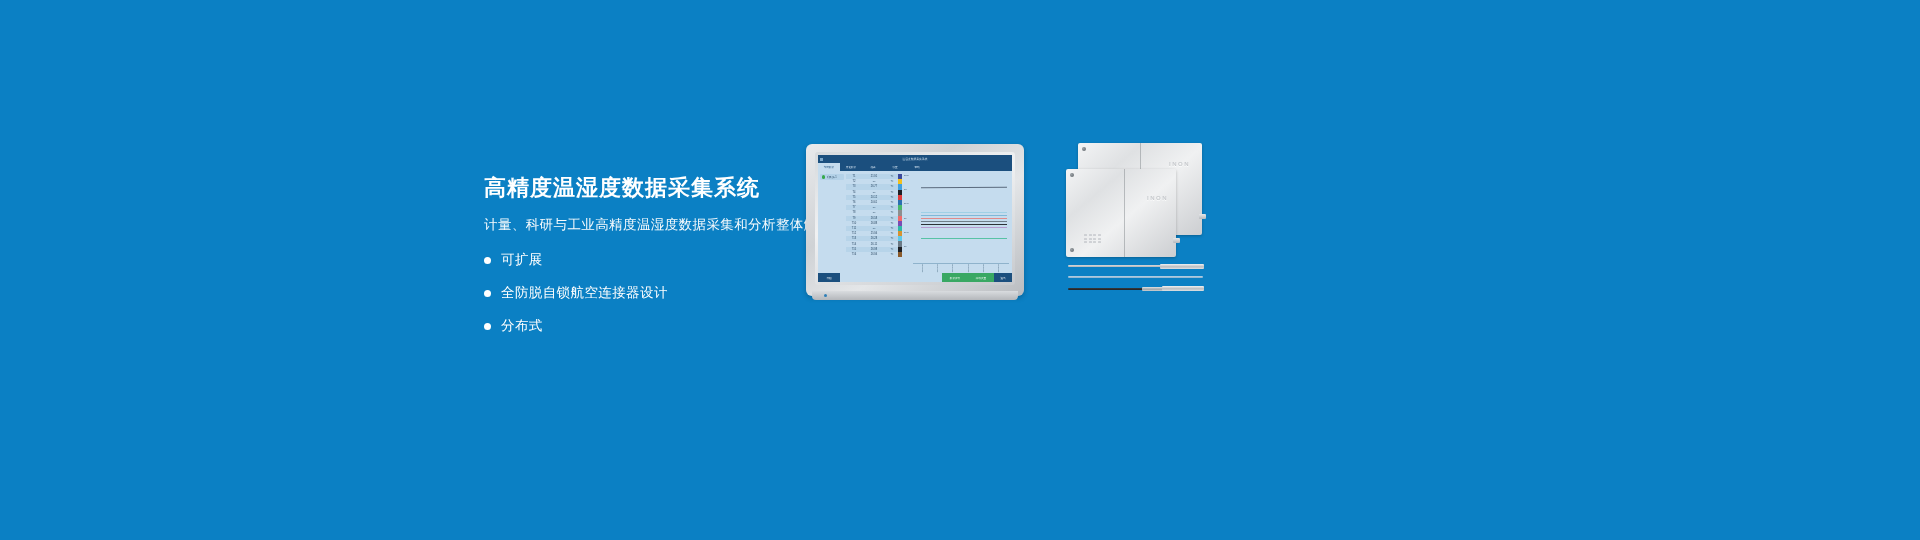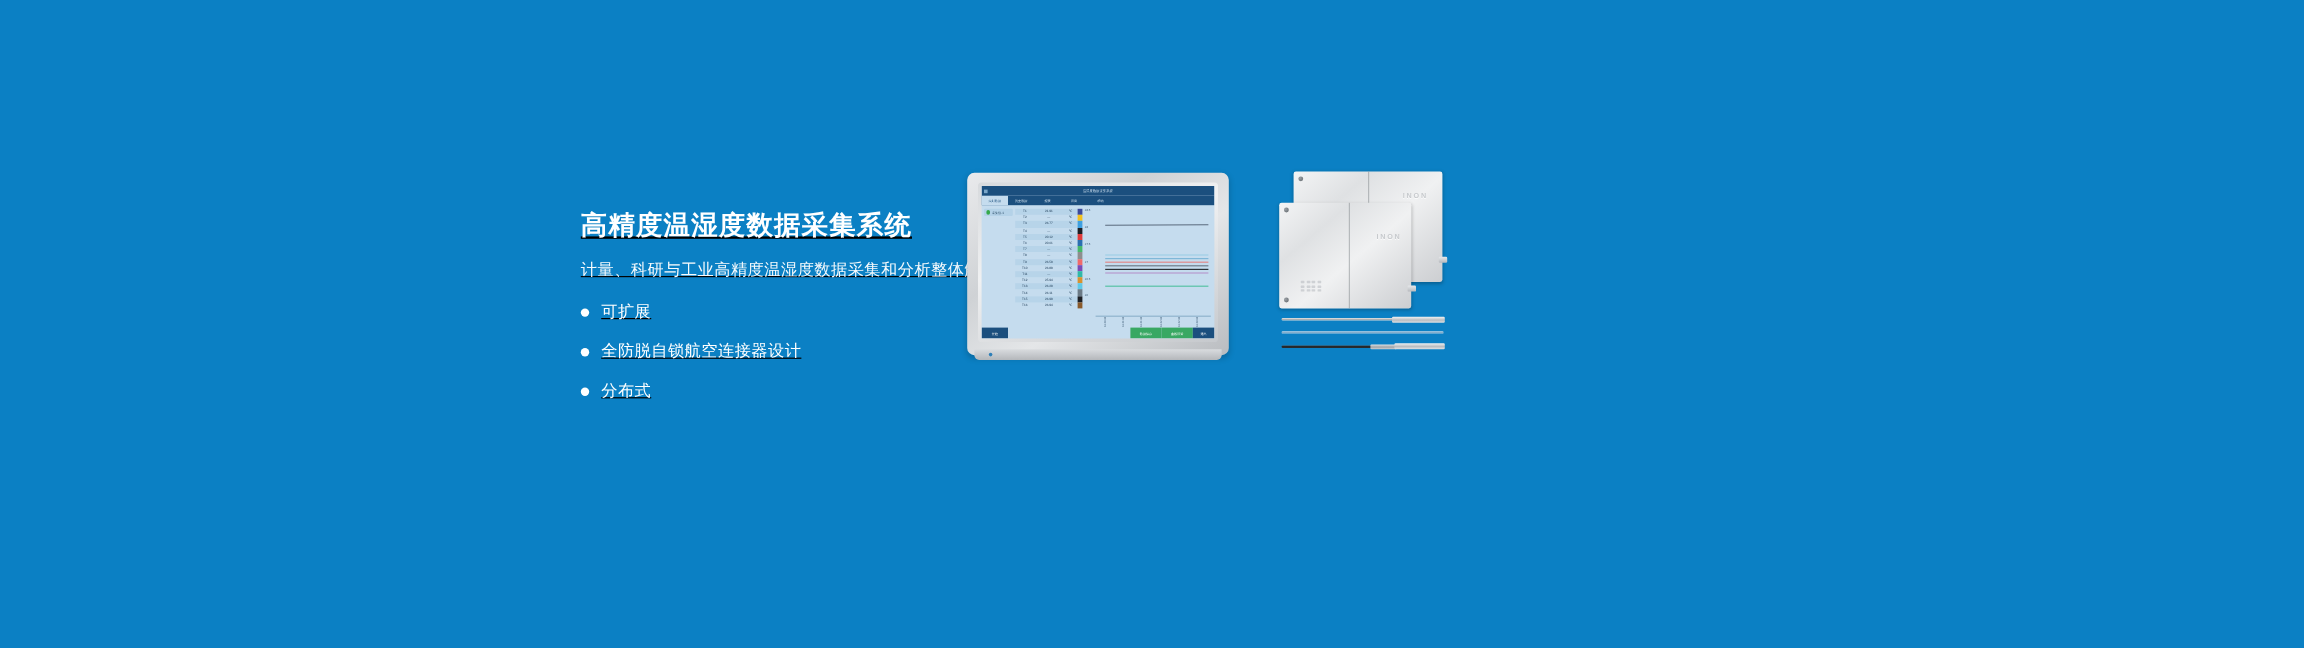--- a/index.html
+++ b/index.html
@@ -5,21 +5,21 @@
   html,body{margin:0;padding:0;}
   body{
     width:1920px;height:540px;overflow:hidden;
     background:#0b80c4;
     font-family:"Liberation Sans","DejaVu Sans",sans-serif;
     -webkit-font-smoothing:antialiased;
   }
   .banner{position:relative;width:1920px;height:540px;background:#0b80c4;}
 
   
-  .copy{position:absolute;left:484px;top:175px;width:470px;text-decoration:underline;}
+  .copy{position:absolute;left:484px;top:175px;width:470px;}
   .title{
     font-size:22px;font-weight:bold;color:#ffffff;letter-spacing:1px;
     line-height:1.2;margin:0 0 15px 0;white-space:nowrap;
   }
   .subtitle{
     font-size:13.5px;color:#ffffff;letter-spacing:.4px;
     line-height:1.4;margin:0 0 16px 0;white-space:nowrap;opacity:.97;
   }
   .features{list-style:none;margin:0;padding:0;}
   .feature{

